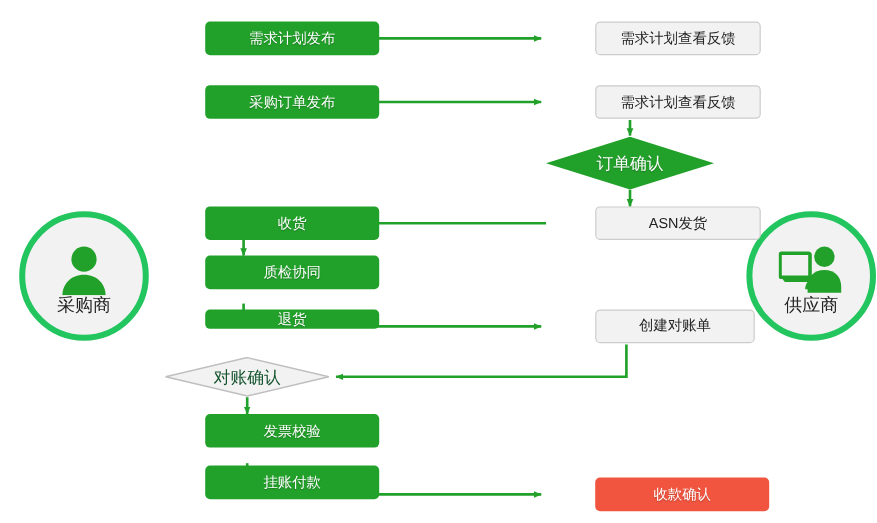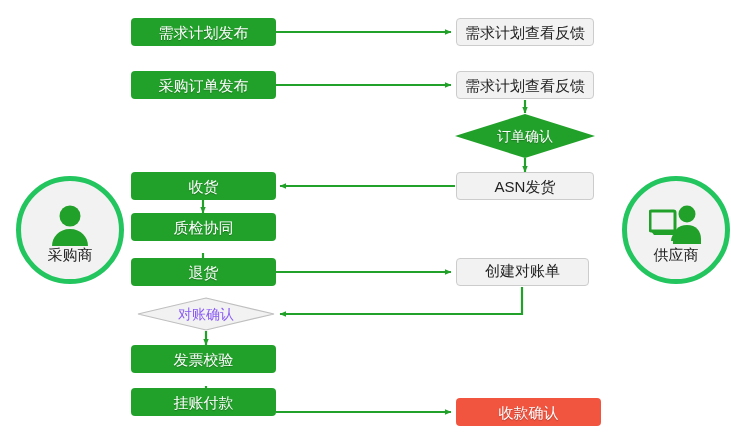--- a/index.html
+++ b/index.html
@@ -9,24 +9,25 @@
     font-family:"Liberation Sans","DejaVu Sans",sans-serif;
     overflow:hidden;
   }
   #stage{position:relative;width:731px;height:436px;}
 
   
   .node{
     position:absolute;
     box-sizing:border-box;
     display:flex;align-items:center;justify-content:center;
-    font-size:15px;
+    font-size:12px;
     line-height:1;
     white-space:nowrap;
     z-index:3;
+    margin-left:40px;
   }
   .node.green{
     background:#22a12a;
     color:#ffffff;
     border-radius:4px;
     text-shadow:0 1px 1px rgba(0,0,0,.28);
   }
   .node.gray{
     background:#f2f2f2;
     color:#222222;
@@ -46,21 +47,21 @@
     z-index:3;
   }
   .diamond svg{display:block;position:absolute;left:0;top:0;}
   .diamond .dlabel{
     position:absolute;left:0;top:0;width:100%;height:100%;
     display:flex;align-items:center;justify-content:center;
     font-size:14px;line-height:1;white-space:nowrap;
     z-index:2;
   }
   .diamond.green .dlabel{color:#ffffff;text-shadow:0 1px 1px rgba(0,0,0,.28);}
-  .diamond.white .dlabel{color:#8b5cf6;}
+  .diamond.white .dlabel{color:#14532d;}
 
   
   #links{position:absolute;left:0;top:0;width:731px;height:436px;z-index:1;}
 
   
   .actor{
     position:absolute;
     width:98px;height:98px;
     border-radius:50%;
     background:#f2f2f2;
@@ -144,21 +145,21 @@
   </div>
 
   <div class="node green" style="left:131px;top:18px;width:145px;height:28px;">需求计划发布</div>
 
   <div class="node green" style="left:131px;top:71px;width:145px;height:28px;">采购订单发布</div>
 
   <div class="node green" style="left:131px;top:172px;width:145px;height:28px;">收货</div>
 
   <div class="node green" style="left:131px;top:213px;width:145px;height:28px;">质检协同</div>
 
-  <div class="node green" style="left:131px;top:258px;width:145px;height:28px;">退货</div>
+  <div class="node green" style="left:131px;top:258px;width:145px;height:16px;">退货</div>
 
   <div class="diamond white" style="left:137px;top:297px;width:138px;height:34px;">
     <svg width="138" height="34" viewBox="0 0 138 34">
       <polygon points="69,1 137,17 69,33 1,17" fill="#f2f2f2" stroke="#bfbfbf" stroke-width="1.2"></polygon>
     </svg>
     <span class="dlabel">对账确认</span>
   </div>
 
   <div class="node green" style="left:131px;top:345px;width:145px;height:28px;">发票校验</div>
 

